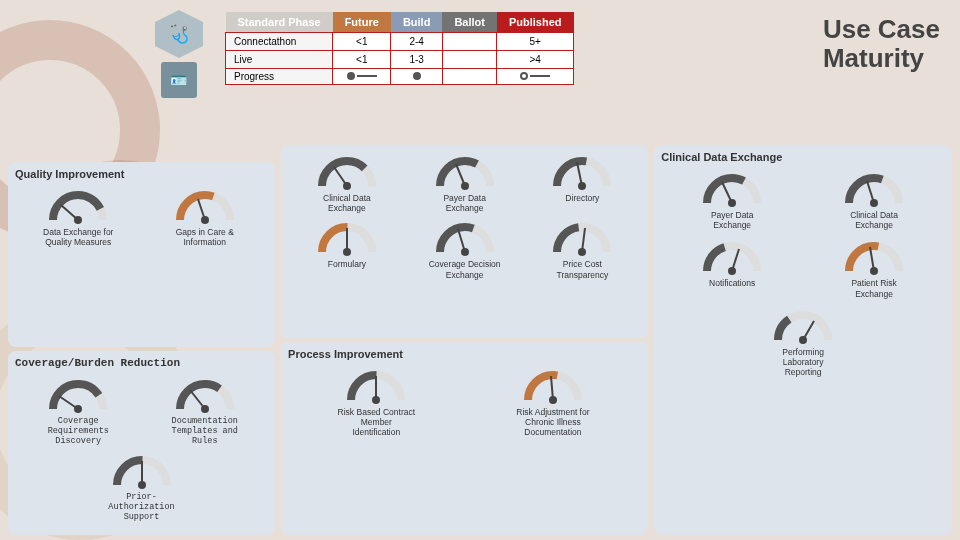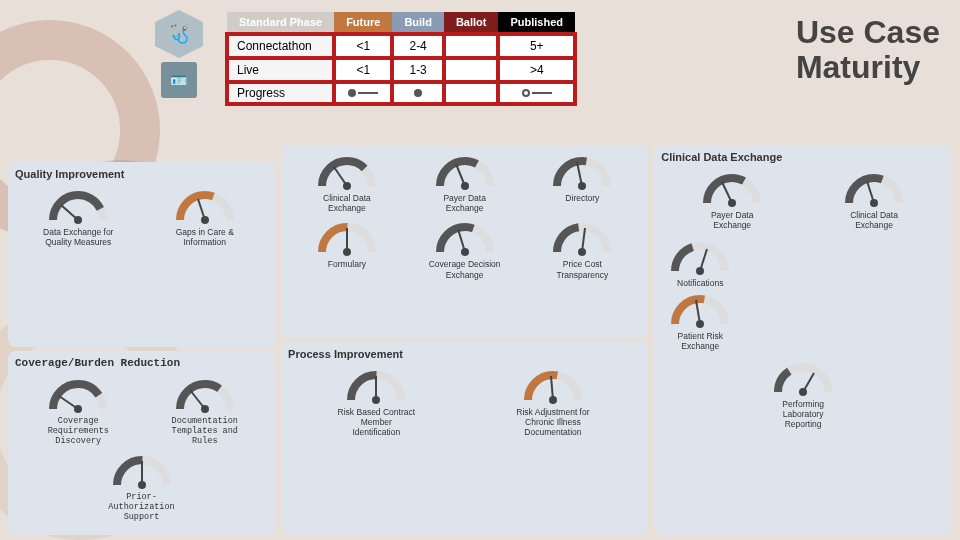--- a/index.html
+++ b/index.html
@@ -95,34 +95,34 @@
     }
     .maturity-table th {
       padding: 4px 12px;
       text-align: center;
       color: white;
       font-weight: bold;
     }
     .maturity-table td {
       padding: 3px 12px;
       text-align: center;
-      border: 4px solid #b91c1c;
+      border: 1px solid #b91c1c;
       background: white;
-      font-size: 12px;
+      font-size: 10px;
     }
     .maturity-table td.row-label {
       text-align: left;
       padding-left: 8px;
       background: #f5f5f5;
       font-weight: normal;
     }
     .th-future { background: #c07840; }
     .th-build { background: #8a9bb5; }
-    .th-ballot { background: #7f1d1d; }
-    .th-published { background: #000000; margin-left: 36px; }
+    .th-ballot { background: #737373; }
+    .th-published { background: #b91c1c; margin-left: 36px; }
     .th-label { background: #d0ccc8; color: #333; }
 
     
     .gauge-wrap {
       display: flex;
       flex-direction: column;
       align-items: center;
       font-size: 9px;
       text-align: center;
       width: 78px;
@@ -136,21 +136,21 @@
     }
 
     
     .title-area {
       position: absolute;
       top: 15px;
       right: 20px;
       text-align: left;
     }
     .title-area h1 {
-      font-size: 32px;
+      font-size: 26px;
       font-weight: bold;
       color: #444;
       line-height: 1.1;
     }
 
     
     .cards-area {
       position: absolute;
       top: 145px;
       left: 8px;
@@ -457,21 +457,21 @@
         <div class="gauge-wrap">
           <svg class="gauge-svg" width="70" height="40" viewBox="0 0 70 40">
             <path d="M10,35 A25,25 0 0,1 60,35" fill="none" stroke="#ddd" stroke-width="8"></path>
             <path d="M10,35 A25,25 0 0,1 60,35" fill="none" stroke="#555" stroke-width="8" stroke-dasharray="78.5" stroke-dashoffset="31"></path>
             <line x1="35" y1="35" x2="28" y2="13" stroke="#444" stroke-width="2"></line>
             <circle cx="35" cy="35" r="4" fill="#444"></circle>
           </svg>
           <span class="label">Clinical Data Exchange</span>
         </div>
       </div>
-      <div class="gauges-row" style="margin-top:6px;flex-direction:column;">
+      <div class="gauges-row" style="margin-top:6px;">
         <div class="gauge-wrap">
           <svg class="gauge-svg" width="70" height="40" viewBox="0 0 70 40">
             <path d="M10,35 A25,25 0 0,1 60,35" fill="none" stroke="#ddd" stroke-width="8"></path>
             <path d="M10,35 A25,25 0 0,1 60,35" fill="none" stroke="#555" stroke-width="8" stroke-dasharray="78.5" stroke-dashoffset="47"></path>
             <line x1="35" y1="35" x2="42" y2="13" stroke="#444" stroke-width="2"></line>
             <circle cx="35" cy="35" r="4" fill="#444"></circle>
           </svg>
           <span class="label">Notifications</span>
         </div>
         <div class="gauge-wrap">

